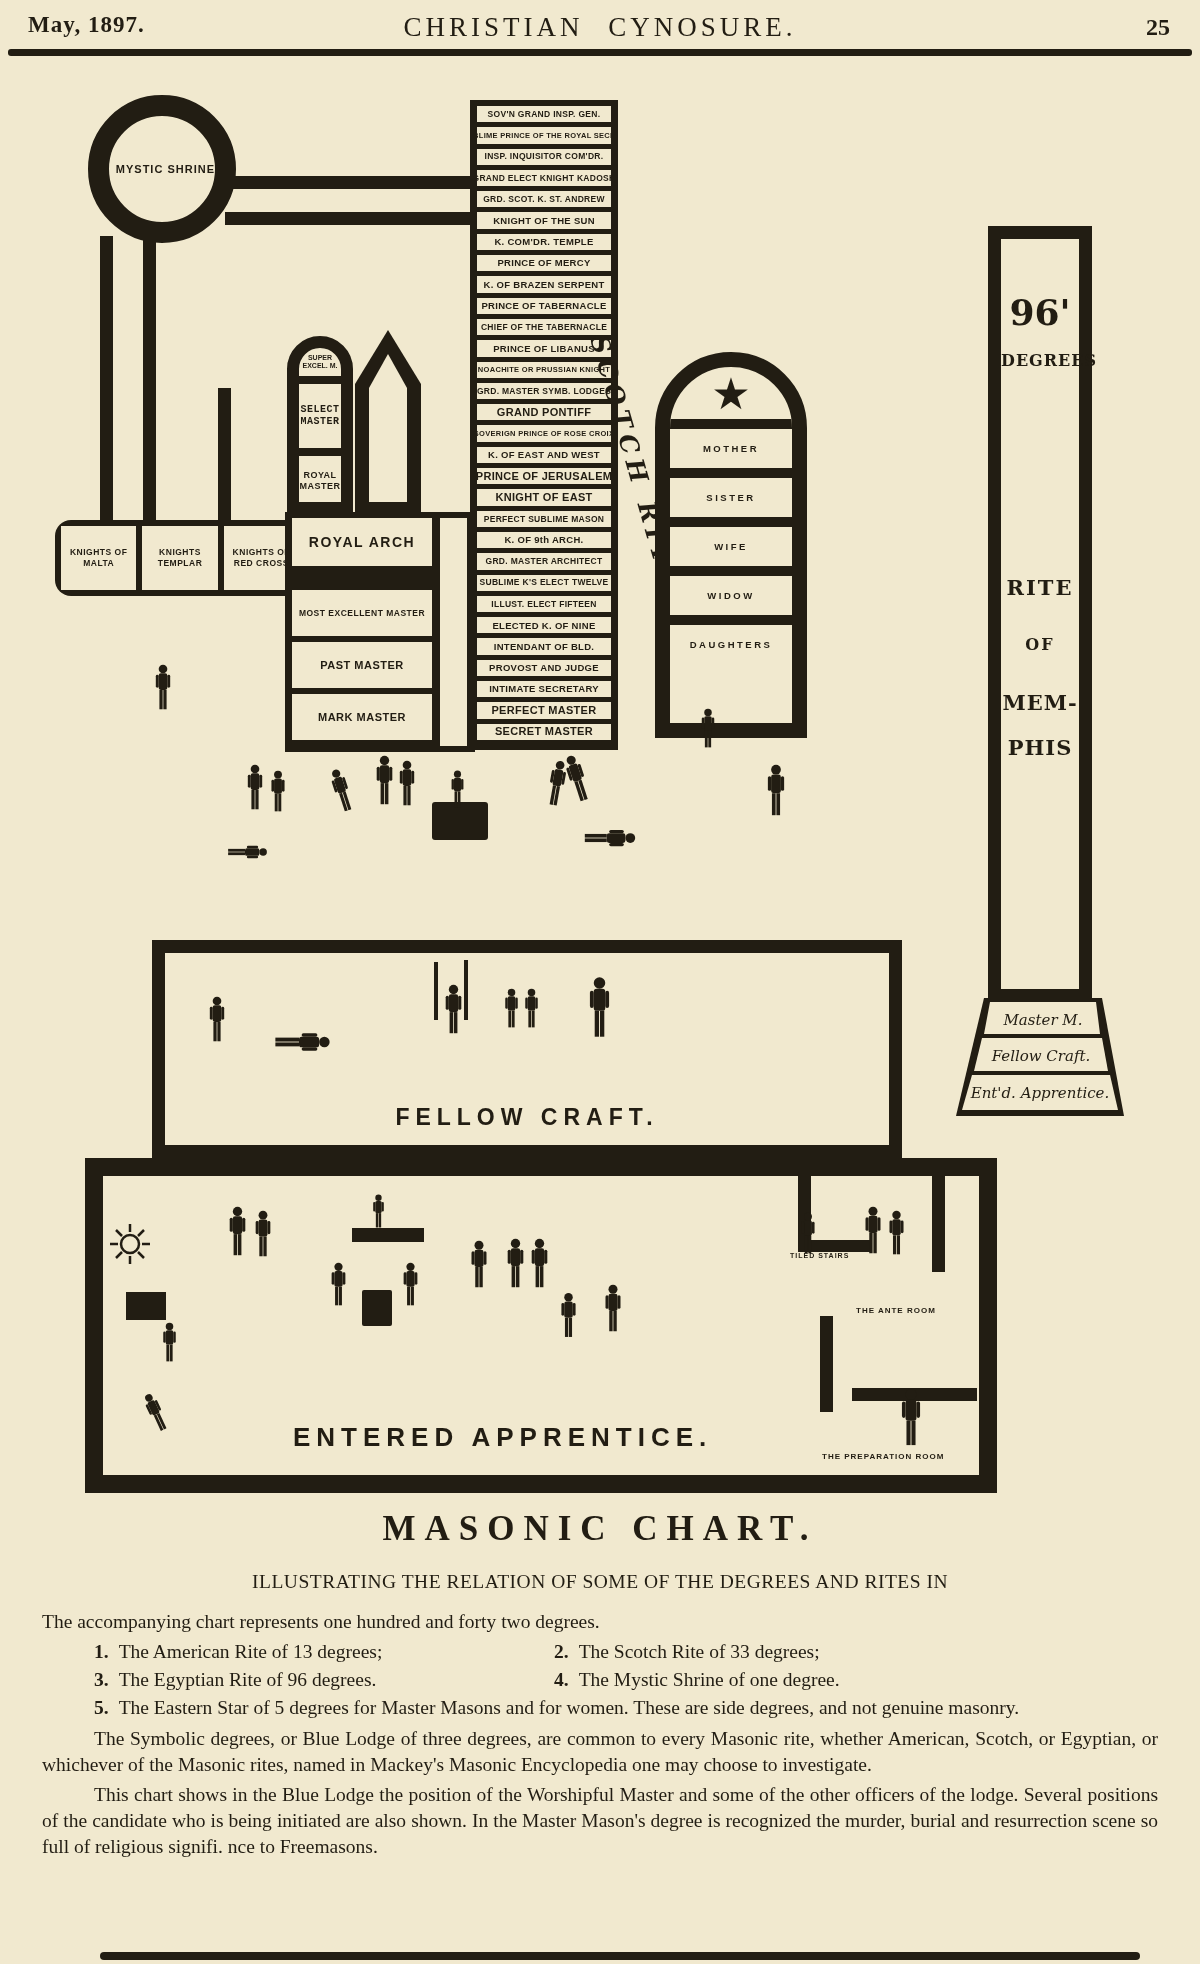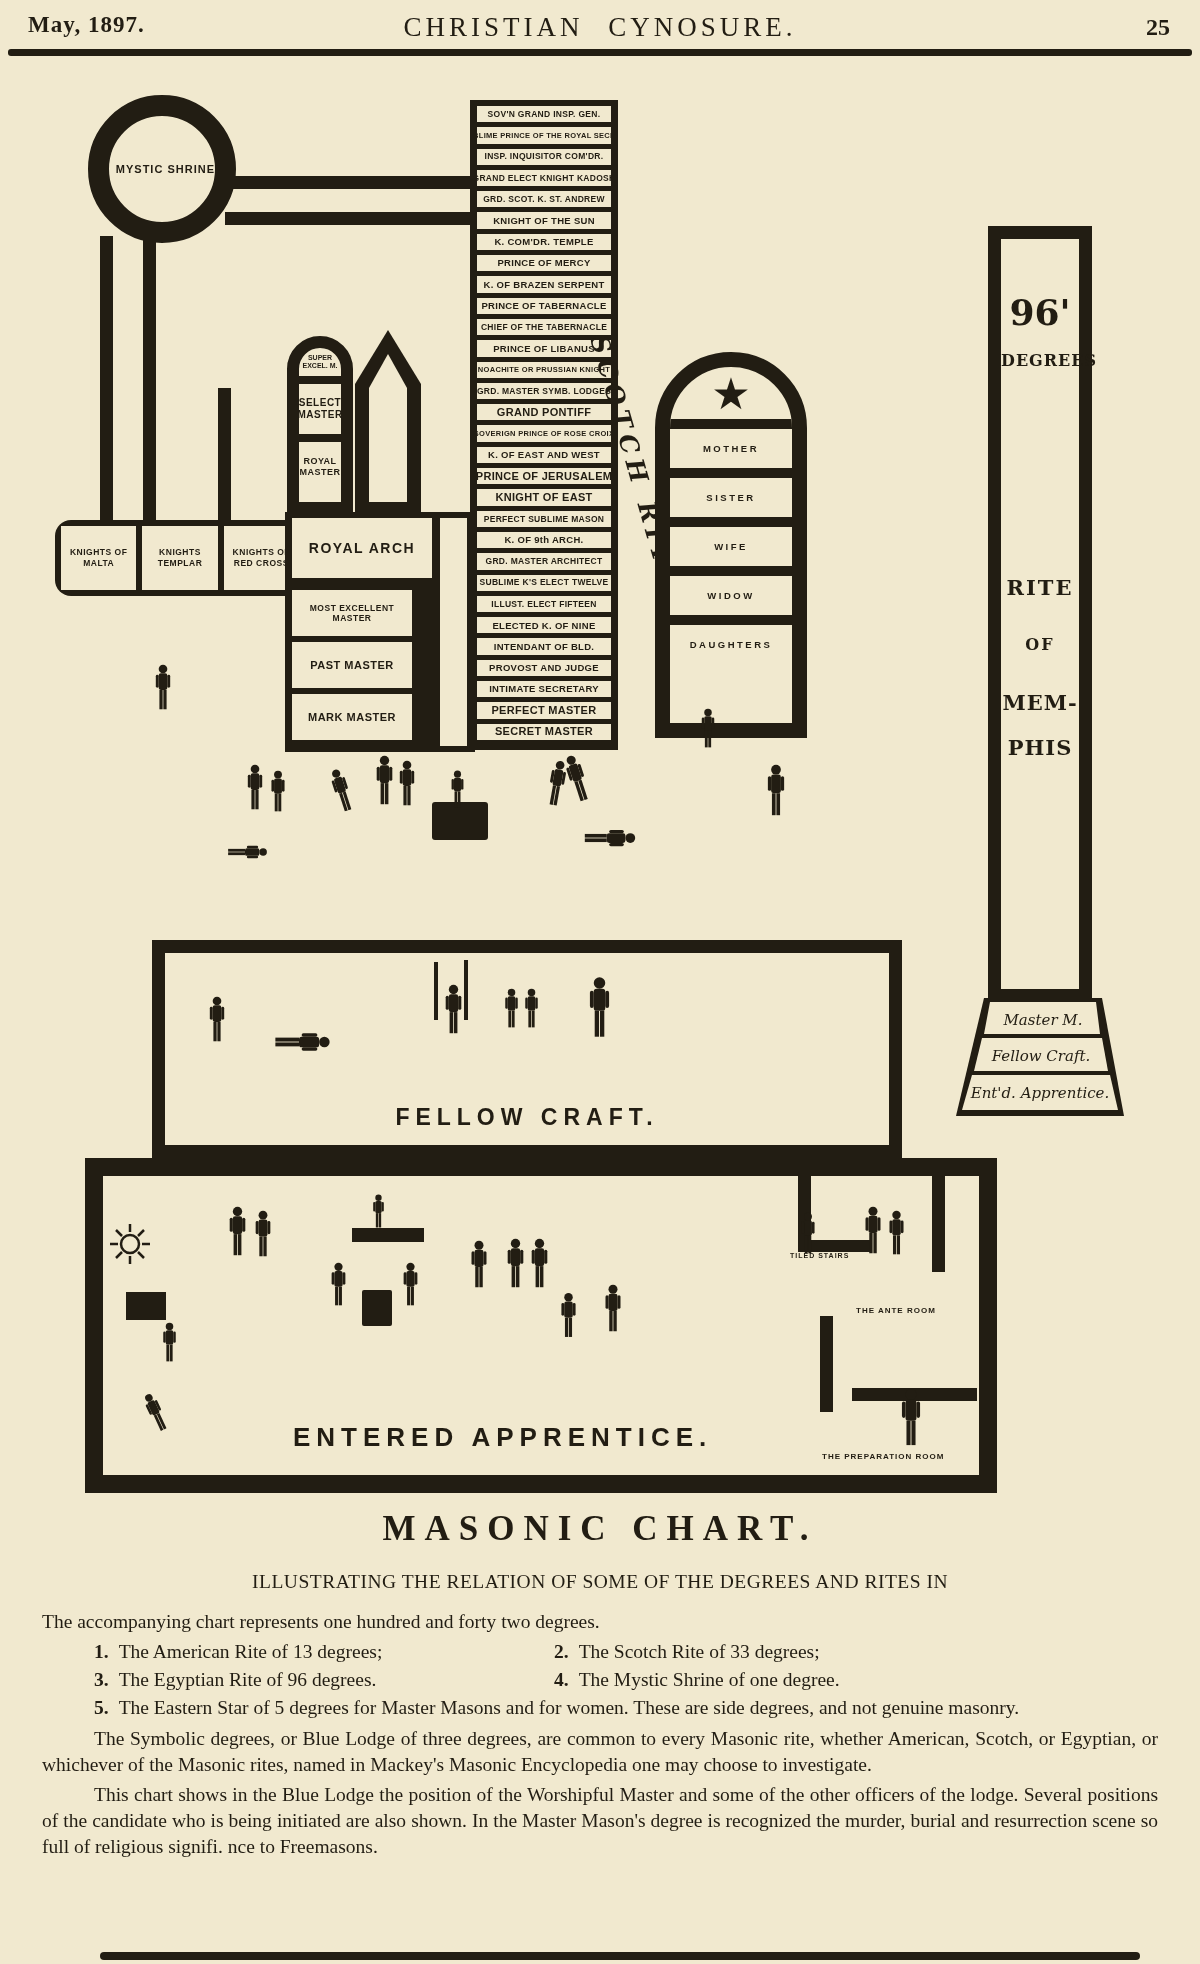--- a/index.html
+++ b/index.html
@@ -30,31 +30,31 @@
            border-radius:16px 0 0 16px;display:flex;padding:6px;gap:6px;}
   .knight-box{flex:1;background:var(--paper);display:flex;align-items:center;justify-content:center;
               text-align:center;font:bold 8.5px "Liberation Sans",sans-serif;line-height:1.25;letter-spacing:.5px;padding:2px;}
 
   
   .arch-col{position:absolute;left:287px;top:336px;width:66px;height:178px;border:12px solid var(--ink);
             border-radius:40px 40px 0 0;background:var(--paper);overflow:hidden;}
   .arch-cell{display:flex;align-items:center;justify-content:center;text-align:center;
              font-family:"Liberation Sans",sans-serif;font-weight:bold;line-height:1.2;}
   .arch-c0{height:36px;font-size:7px;border-bottom:8px solid var(--ink);}
-  .arch-c1{height:58px;font-size:10px;border-bottom:8px solid var(--ink);letter-spacing:.5px;}
+  .arch-c1{height:72px;font-size:10px;border-bottom:8px solid var(--ink);letter-spacing:.5px;font-family:Liberation Mono, monospace;}
   .arch-c2{height:50px;font-size:9px;letter-spacing:.5px;}
 
   .steeple{position:absolute;left:353px;top:328px;}
 
   
   .ra-panel{position:absolute;left:285px;top:512px;width:190px;height:240px;background:var(--ink);}
   .ra-strip{position:absolute;left:440px;top:518px;width:27px;height:228px;background:var(--paper);}
-  .ra-main{position:absolute;left:292px;top:518px;width:140px;height:60px;background:var(--paper);
+  .ra-main{position:absolute;left:292px;top:518px;width:140px;height:48px;background:var(--paper);
            display:flex;align-items:center;justify-content:center;font:bold 14px "Liberation Sans",sans-serif;letter-spacing:1.5px;}
-  .ra-lower{position:absolute;left:292px;top:590px;width:120px;}
+  .ra-lower{position:absolute;left:292px;top:590px;width:140px;}
   .lower-cell{height:46px;margin-bottom:6px;background:var(--paper);display:flex;align-items:center;
               justify-content:center;text-align:center;font-family:"Liberation Sans",sans-serif;font-weight:bold;letter-spacing:.5px;}
 
   
   .tower{position:absolute;left:470px;top:100px;width:148px;height:650px;background:var(--ink);padding:1px 0;}
   .tower-row{background:var(--paper);margin:5px 7px 0;height:16.3px;display:flex;align-items:center;justify-content:center;
              font-family:"Liberation Sans",sans-serif;font-weight:bold;letter-spacing:.3px;white-space:nowrap;overflow:hidden;line-height:1;}
   .scotch-label{position:absolute;left:612px;top:332px;transform:rotate(74deg);transform-origin:top left;
                 font:bold italic 25px "DejaVu Serif",serif;letter-spacing:6px;white-space:nowrap;}
 

